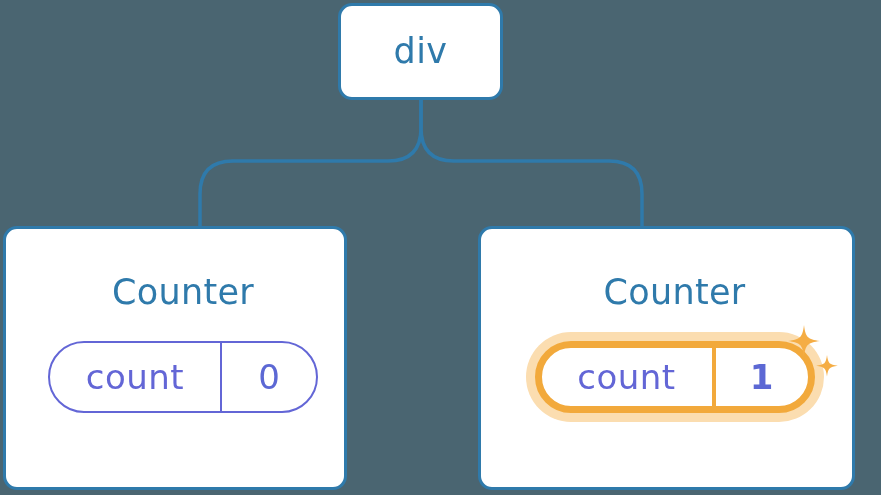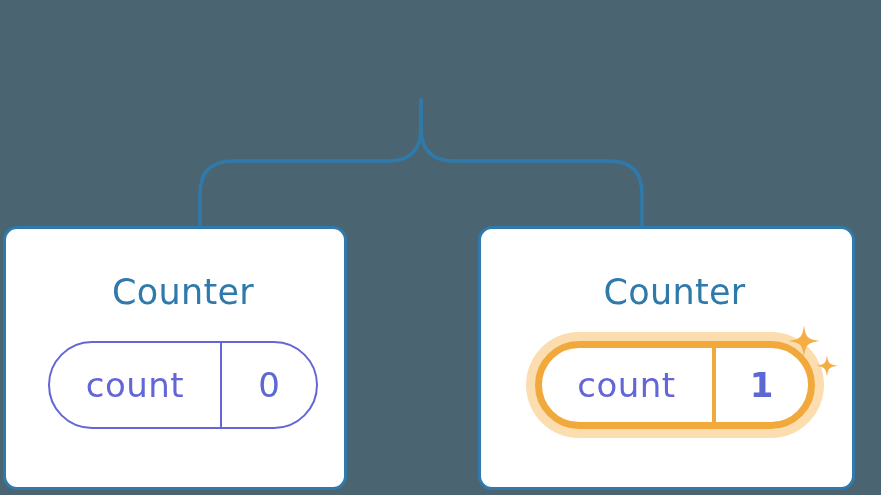--- a/index.html
+++ b/index.html
@@ -83,21 +83,21 @@
   .pill-wrap {
     position: relative;
     display: flex;
     justify-content: center;
     margin-top: 31px;
   }
   .pill {
     position: relative;
     display: flex;
     align-items: stretch;
-    height: 88px;
+    height: 72px;
     box-sizing: border-box;
     border-radius: 46px;
     background: #ffffff;
   }
   .pill.plain {
     border: 2px solid #6366d6;
     width: 270px;
   }
   .pill.highlight {
     border: 7px solid #f2a93b;
@@ -144,20 +144,23 @@
 </head>
 <body>
 
 <div id="stage">
 
   <svg id="connector" viewBox="0 0 881 495" xmlns="http://www.w3.org/2000/svg">
     <path d="M421,100 L421,128 Q421,161 388,161 L233,161 Q200,161 200,194 L200,226" fill="none" stroke="#2f7aab" stroke-width="3.5" stroke-linecap="round"></path>
     <path d="M421,100 L421,128 Q421,161 454,161 L609,161 Q642,161 642,194 L642,226" fill="none" stroke="#2f7aab" stroke-width="3.5" stroke-linecap="round"></path>
   </svg>
 
+  <div class="node-root">
+    <span class="node-title">div</span>
+  </div>
 
   <div class="node-child left">
     <div class="child-title">Counter</div>
     <div class="pill-wrap">
       <div class="pill plain">
         <div class="pill-key">
           <span>count</span>
         </div>
         <div class="pill-val">
           <span>0</span>

